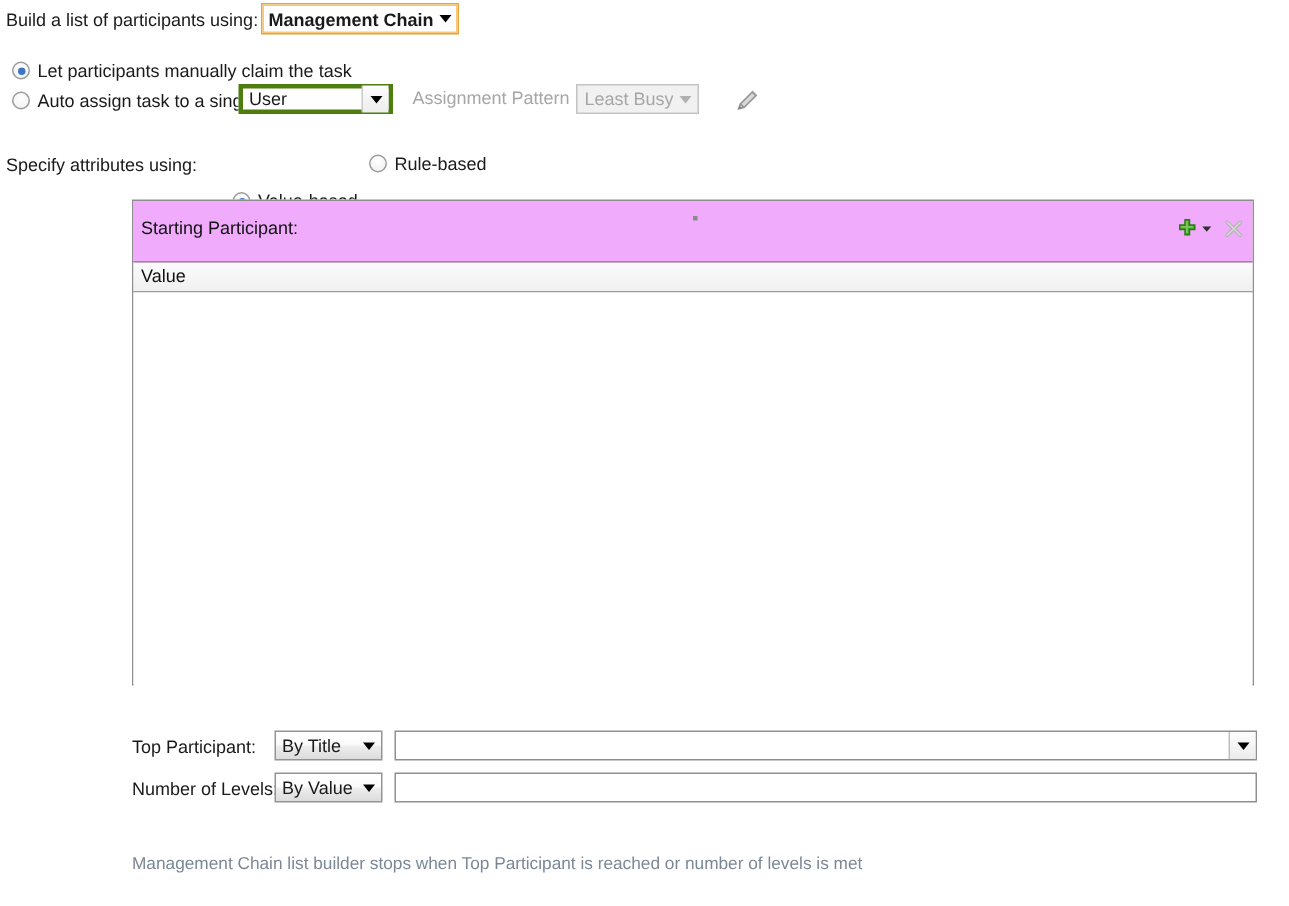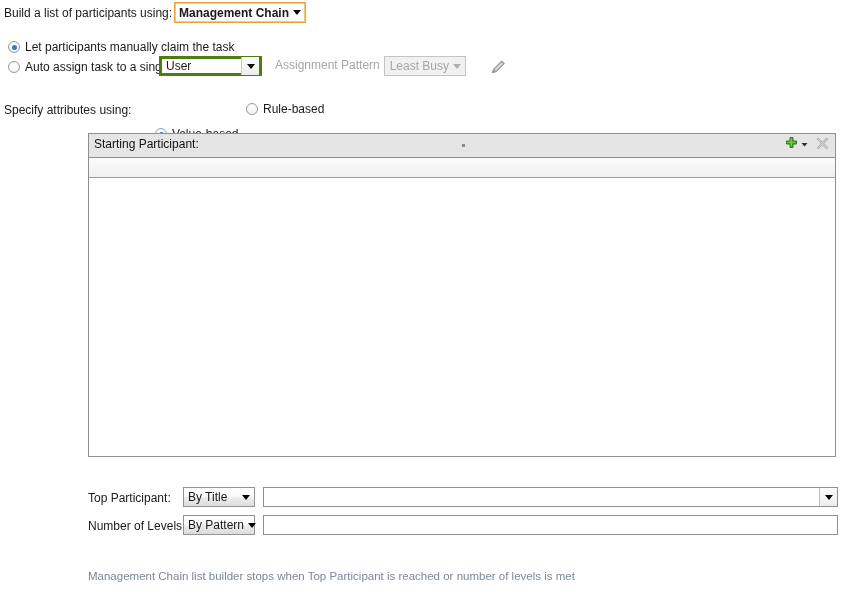--- a/index.html
+++ b/index.html
@@ -130,22 +130,22 @@
   .mnemonic { text-decoration: underline; }
 
   
   .table-panel {
     box-sizing: border-box;
     border: 1px solid #8f8f8f;
     background: #ffffff;
   }
   .table-titlebar {
     box-sizing: border-box;
-    height: 24px;
-    background: #e5e5e5;
+    height: 41px;
+    background: #f0abfc;
     border-bottom: 1px solid #8f8f8f;
     display: flex;
     align-items: center;
     position: relative;
     padding: 0 5px 4px 5px;
   }
   .table-title {
     font-size: 12px;
     color: #111111;
     white-space: nowrap;
@@ -345,20 +345,21 @@
           <g stroke="#d8d8d8" stroke-width="1" stroke-linecap="round">
             <path d="M3.2 3.2 L11.8 11.8"></path>
             <path d="M11.8 3.2 L3.2 11.8"></path>
           </g>
         </svg>
       </span>
     </span>
   </div>
 
   <div class="table-head">
+    <div class="th" style="flex:1 1 auto;">Value</div>
   </div>
 
   <div class="table-body" style="height:278px;"></div>
 </div>
 
 <div class="abs lbl" style="left:88px; top:491px;">Top Participant:</div>
 
 <div class="abs combo-small" style="left:183px; top:487px; width:72px;">
   <span class="combo-text">By Title</span>
   <span class="arrow">
@@ -369,21 +370,21 @@
 <div class="abs textfield" style="left:263px; top:487px; width:575px;">
   <span class="tf-input"></span>
   <span class="tf-arrow">
     <span class="arrow-glyph"></span>
   </span>
 </div>
 
 <div class="abs lbl" style="left:88px; top:519px;">Number of Levels:</div>
 
 <div class="abs combo-small" style="left:183px; top:515px; width:72px;">
-  <span class="combo-text">By Pattern</span>
+  <span class="combo-text">By Value</span>
   <span class="arrow">
     <span class="arrow-glyph"></span>
   </span>
 </div>
 
 <div class="abs textfield" style="left:263px; top:515px; width:575px;">
   <span class="tf-input"></span>
 </div>
 
 <div class="abs hint" style="left:88px; top:570px;">Management Chain list builder stops when Top Participant is reached or number of levels is met</div>

